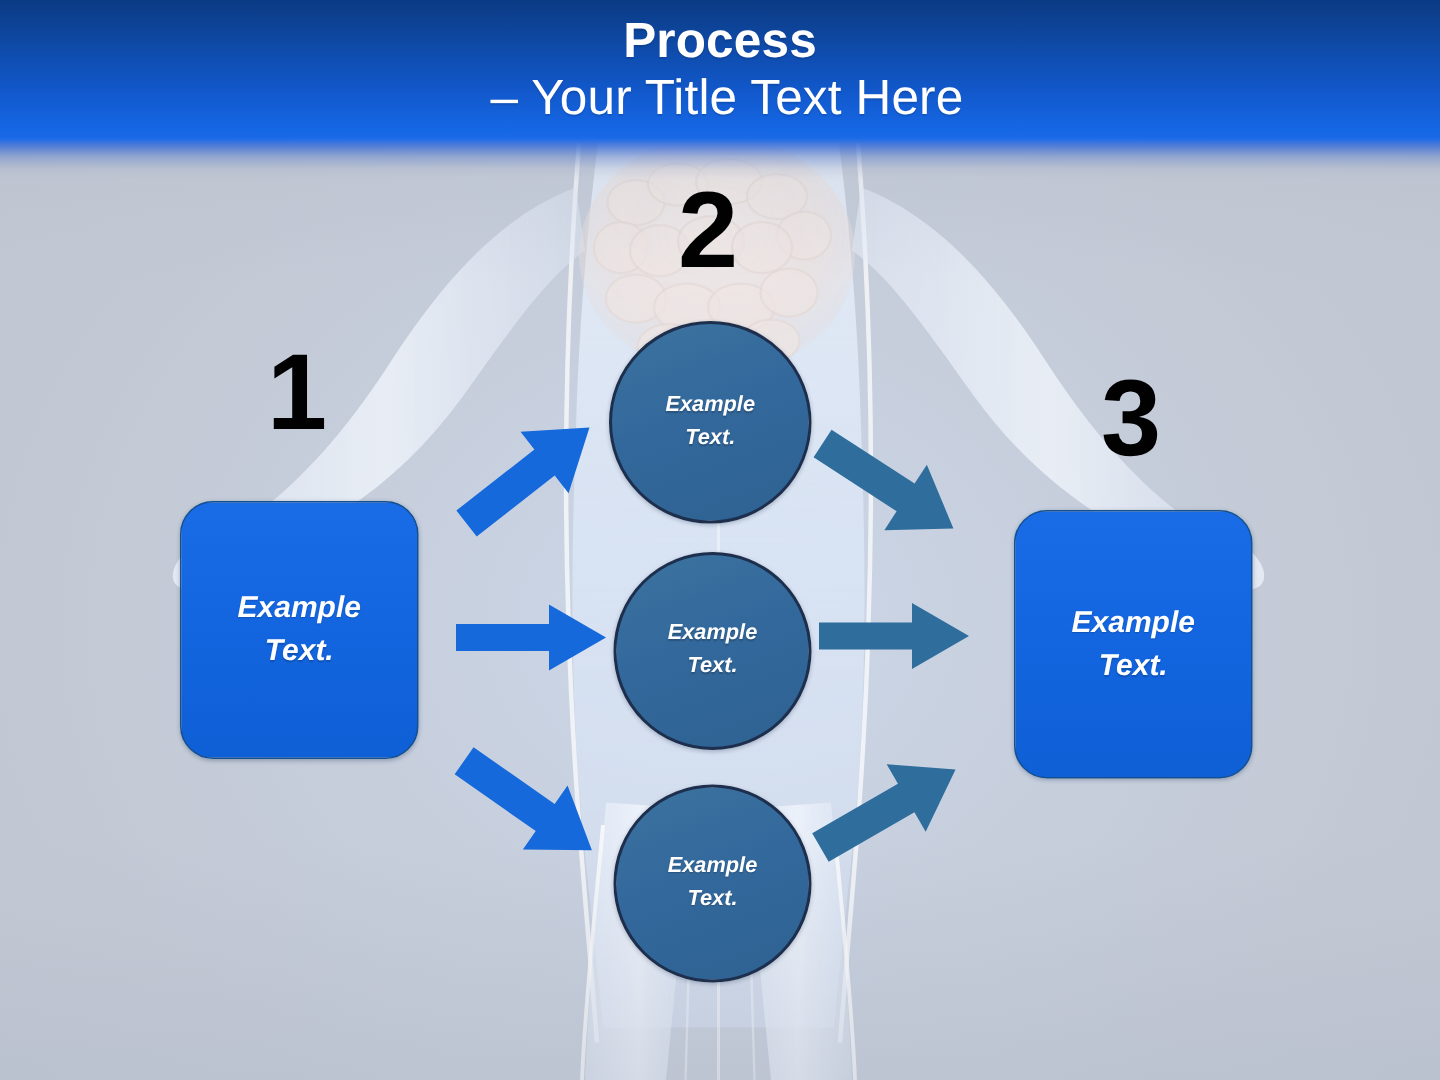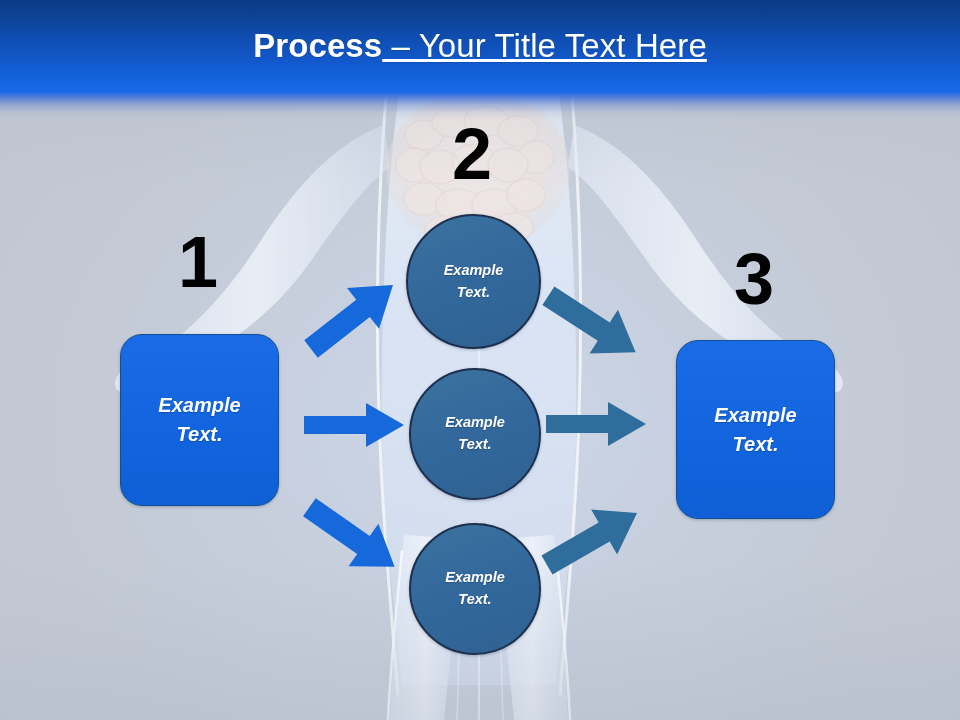--- a/index.html
+++ b/index.html
@@ -72,23 +72,24 @@
     width: 960px; height: 92px;
     display: flex;
     align-items: center;
     justify-content: center;
     z-index: 6;
     color: #ffffff;
     font-size: 33px;
     letter-spacing: 0.1px;
     white-space: pre;
     text-shadow: 0 1px 1px rgba(0,0,0,0.12);
+    flex-direction: column;
   }
   .title .t-bold { font-weight: bold; }
-  .title .t-rest { font-weight: normal; text-decoration: underline; }
+  .title .t-rest { font-weight: normal; }
 
   
   .step-num {
     position: absolute;
     color: #010101;
     font-weight: bold;
     font-size: 72px;
     line-height: 1;
     text-align: center;
     z-index: 8;

